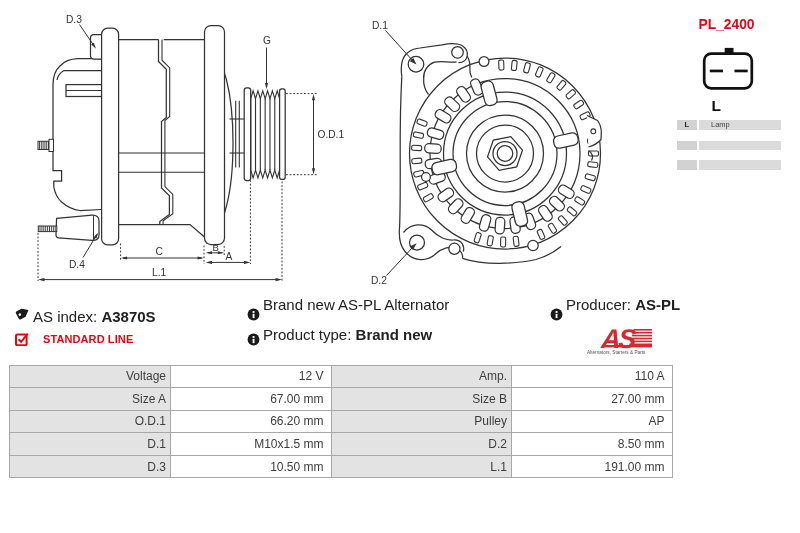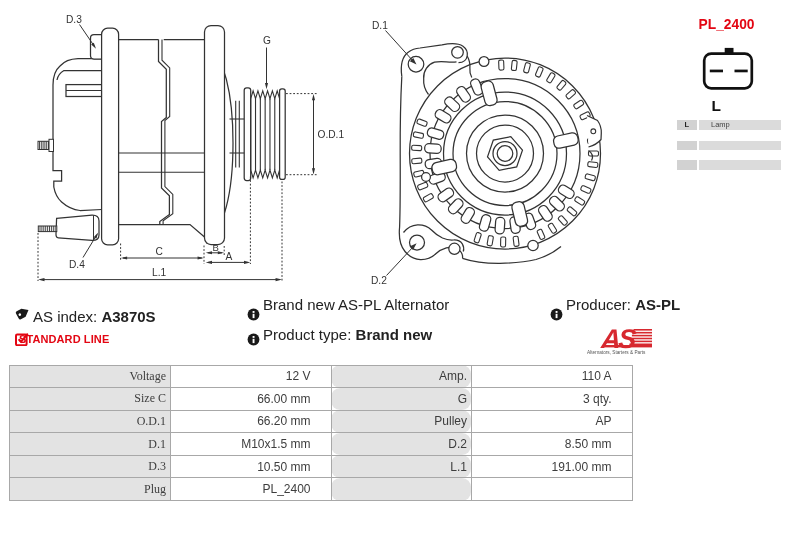--- a/index.html
+++ b/index.html
@@ -2,22 +2,22 @@
 <html><head><meta charset="utf-8">
 <style>
 * { margin:0; padding:0; box-sizing:border-box; }
 body { width:800px; height:533px; background:#fff; font-family:"Liberation Sans", sans-serif; position:relative; overflow:hidden; }
 .abs { position:absolute; }
 .txt { font-size:15px; color:#222; white-space:nowrap; }
 b { font-weight:bold; }
 table.spec { position:absolute; left:9px; top:364.5px; border-collapse:collapse; table-layout:fixed; font-size:12px; color:#3d3d3d; }
 table.spec td { border:1px solid #a8a8a8; height:22.6px; text-align:right; padding:0; }
 table.spec td.l { background:#e3e3e3; padding-right:3.5px; }
-table.spec td.v { background:#fff; padding-right:20px; }
-td.l1 { width:160.5px;font-family:Liberation Serif, serif; } td.v1 { width:161px; } td.l2 { width:140px;border-radius:9px; } td.v2 { width:161px;margin-left:25px; }
+table.spec td.v { background:#fff; padding-right:7px; }
+td.l1 { width:160.5px; } td.v1 { width:161px; } td.l2 { width:180px; } td.v2 { width:161px;margin-left:25px; }
 </style></head>
 <body>
 <svg class="abs" style="left:0;top:0" width="800" height="295" viewBox="0 0 800 295" font-family="Liberation Sans, sans-serif">
 <path d="M101.6,58.6 L78,58.6 Q66,59 60,66 Q53,72 53,85 L53,170.6 L61.6,170.6 L61.6,181 L53.8,181 L53.8,187 Q55.5,196.5 61.6,202 Q70,209.5 80,210.5 L101.6,209.5" fill="none" stroke="#333" stroke-width="1.25"></path>
 <path d="M101.6,70.5 L64,70.5 Q58,74 57,80" fill="none" stroke="#333" stroke-width="1.25"></path>
 <rect x="66" y="84.6" width="35.6" height="11.9" fill="white" stroke="#333" stroke-width="1.25"></rect>
 <line x1="66" y1="90.5" x2="101.6" y2="90.5" stroke="#333" stroke-width="1"></line>
 <rect x="38" y="141.3" width="11" height="8.2" fill="white" stroke="#333" stroke-width="1"></rect>
 <line x1="39.5" y1="141.3" x2="39.5" y2="149.5" stroke="#333" stroke-width="0.9"></line>
 <line x1="41.3" y1="141.3" x2="41.3" y2="149.5" stroke="#333" stroke-width="0.9"></line>
@@ -202,21 +202,21 @@
 <g transform="rotate(-28 8 7)">
       <path d="M1.6,4.1 Q1.6,2.5 3.2,2.5 L8.6,2.5 L14.2,7 L8.6,11.5 L3.2,11.5 Q1.6,11.5 1.6,9.9 Z" fill="#1a1a1a"></path>
 <circle cx="4.4" cy="7" r="1.3" fill="#fff"></circle>
     </g>
   </svg>
 <div class="abs txt" style="left:33px;top:307.5px">AS index: <b>A3870S</b></div>
 <svg width="15" height="14" viewBox="0 0 15 14" style="position:absolute;left:15px;top:332px">
 <rect x="1" y="2.6" width="10.6" height="10.6" rx="1.2" fill="none" stroke="#e30613" stroke-width="2"></rect>
 <path d="M3.6,7.2 L6.1,9.8 L12.8,1.6" fill="none" stroke="#e30613" stroke-width="2"></path>
   </svg>
-<div class="abs" style="left:19px;top:333px;font-size:11px;font-weight:bold;color:#e30613;letter-spacing:0.1px">STANDARD LINE</div>
+<div class="abs" style="left:43px;top:333px;font-size:11px;font-weight:bold;color:#e30613;letter-spacing:0.1px">STANDARD LINE</div>
 <svg width="13" height="13" viewBox="0 0 13 13" style="position:absolute;left:247px;top:307.5px">
     <circle cx="6.5" cy="6.5" r="5.9" fill="#1a1a1a"></circle>
     <rect x="5.6" y="3" width="1.9" height="1.9" fill="#fff"></rect>
     <rect x="5.6" y="5.8" width="1.9" height="4.3" fill="#fff"></rect>
   </svg>
 <div class="abs txt" style="left:263px;top:296px">Brand new AS-PL Alternator</div>
 <svg width="13" height="13" viewBox="0 0 13 13" style="position:absolute;left:247px;top:332.5px">
     <circle cx="6.5" cy="6.5" r="5.9" fill="#1a1a1a"></circle>
     <rect x="5.6" y="3" width="1.9" height="1.9" fill="#fff"></rect>
     <rect x="5.6" y="5.8" width="1.9" height="4.3" fill="#fff"></rect>
@@ -241,42 +241,36 @@
 </svg>
 <table class="spec">
 <tbody>
       <tr>
         <td class="l l1">Voltage</td>
         <td class="v v1">12 V</td>
         <td class="l l2">Amp.</td>
         <td class="v v2">110 A</td>
       </tr>
 <tr>
-        <td class="l l1">Size C</td>
-        <td class="v v1">66.00 mm</td>
-        <td class="l l2">G</td>
-        <td class="v v2">3 qty.</td>
+        <td class="l l1">Size A</td>
+        <td class="v v1">67.00 mm</td>
+        <td class="l l2">Size B</td>
+        <td class="v v2">27.00 mm</td>
       </tr>
 <tr>
         <td class="l l1">O.D.1</td>
         <td class="v v1">66.20 mm</td>
         <td class="l l2">Pulley</td>
         <td class="v v2">AP</td>
       </tr>
 <tr>
         <td class="l l1">D.1</td>
         <td class="v v1">M10x1.5 mm</td>
         <td class="l l2">D.2</td>
         <td class="v v2">8.50 mm</td>
       </tr>
 <tr>
         <td class="l l1">D.3</td>
         <td class="v v1">10.50 mm</td>
         <td class="l l2">L.1</td>
         <td class="v v2">191.00 mm</td>
       </tr>
-<tr>
-        <td class="l l1">Plug</td>
-        <td class="v v1">PL_2400</td>
-        <td class="l l2"></td>
-        <td class="v v2"></td>
-      </tr>
 </tbody>
   </table>
 </body></html>

